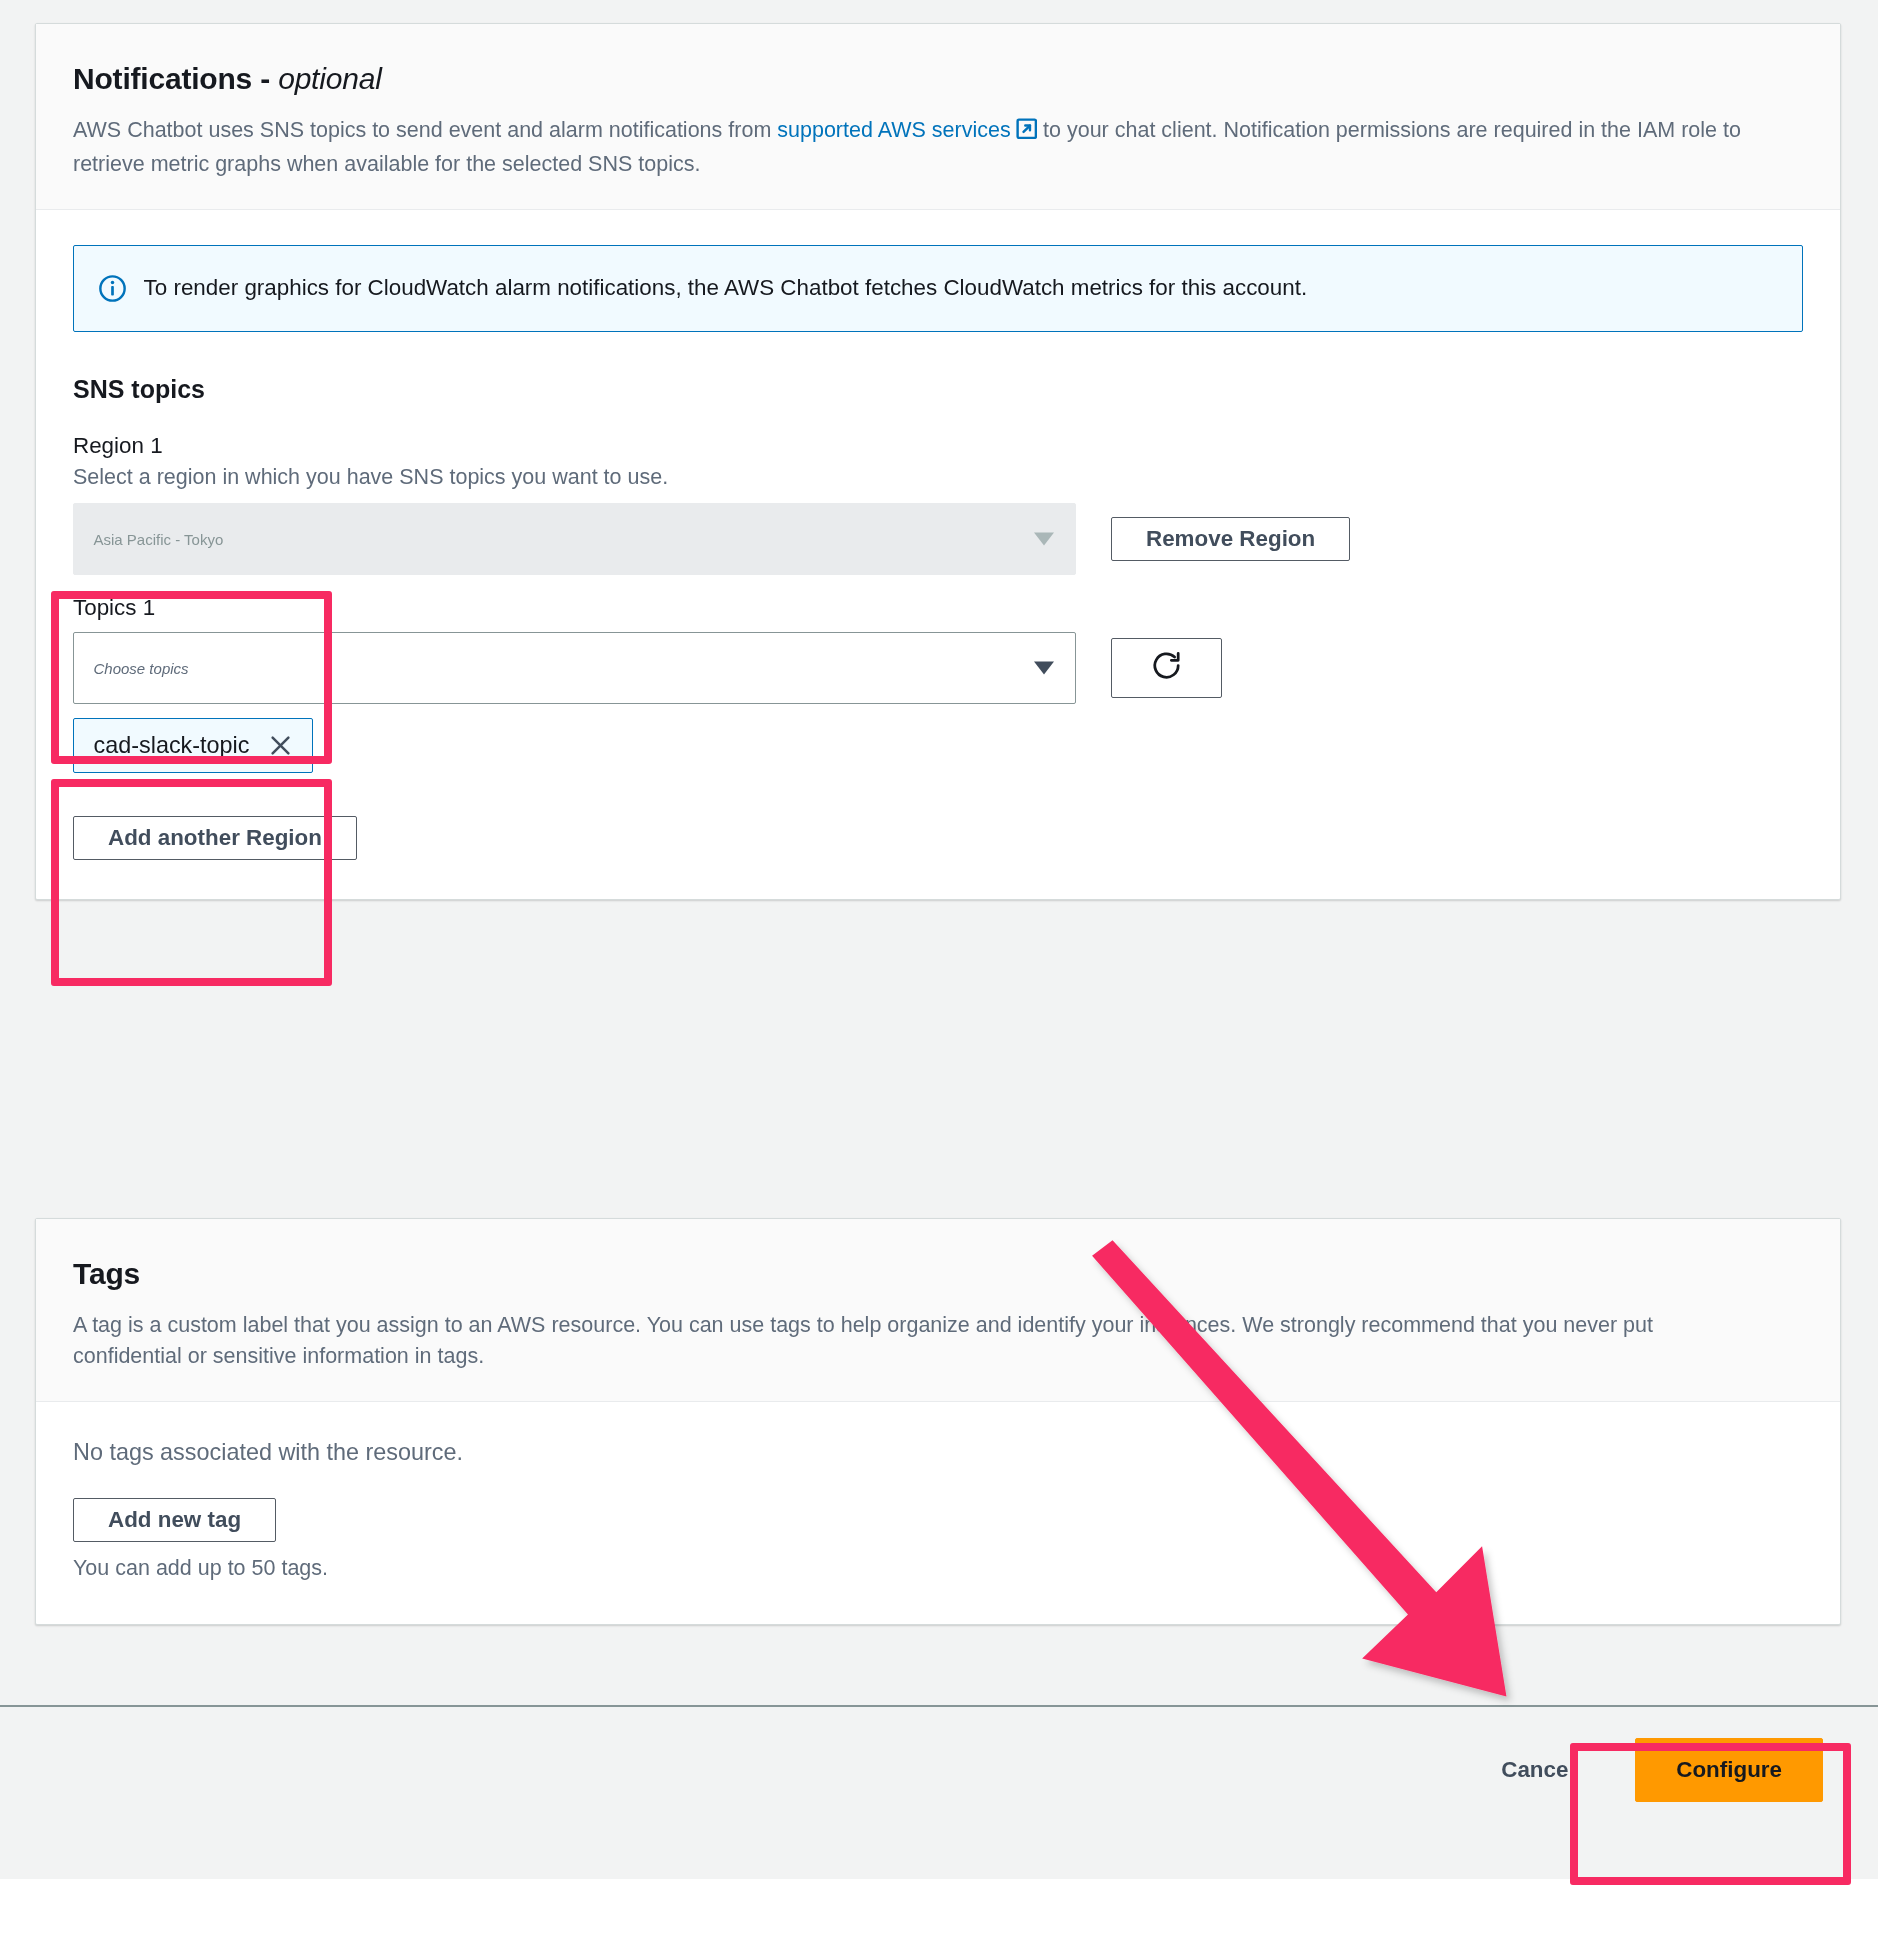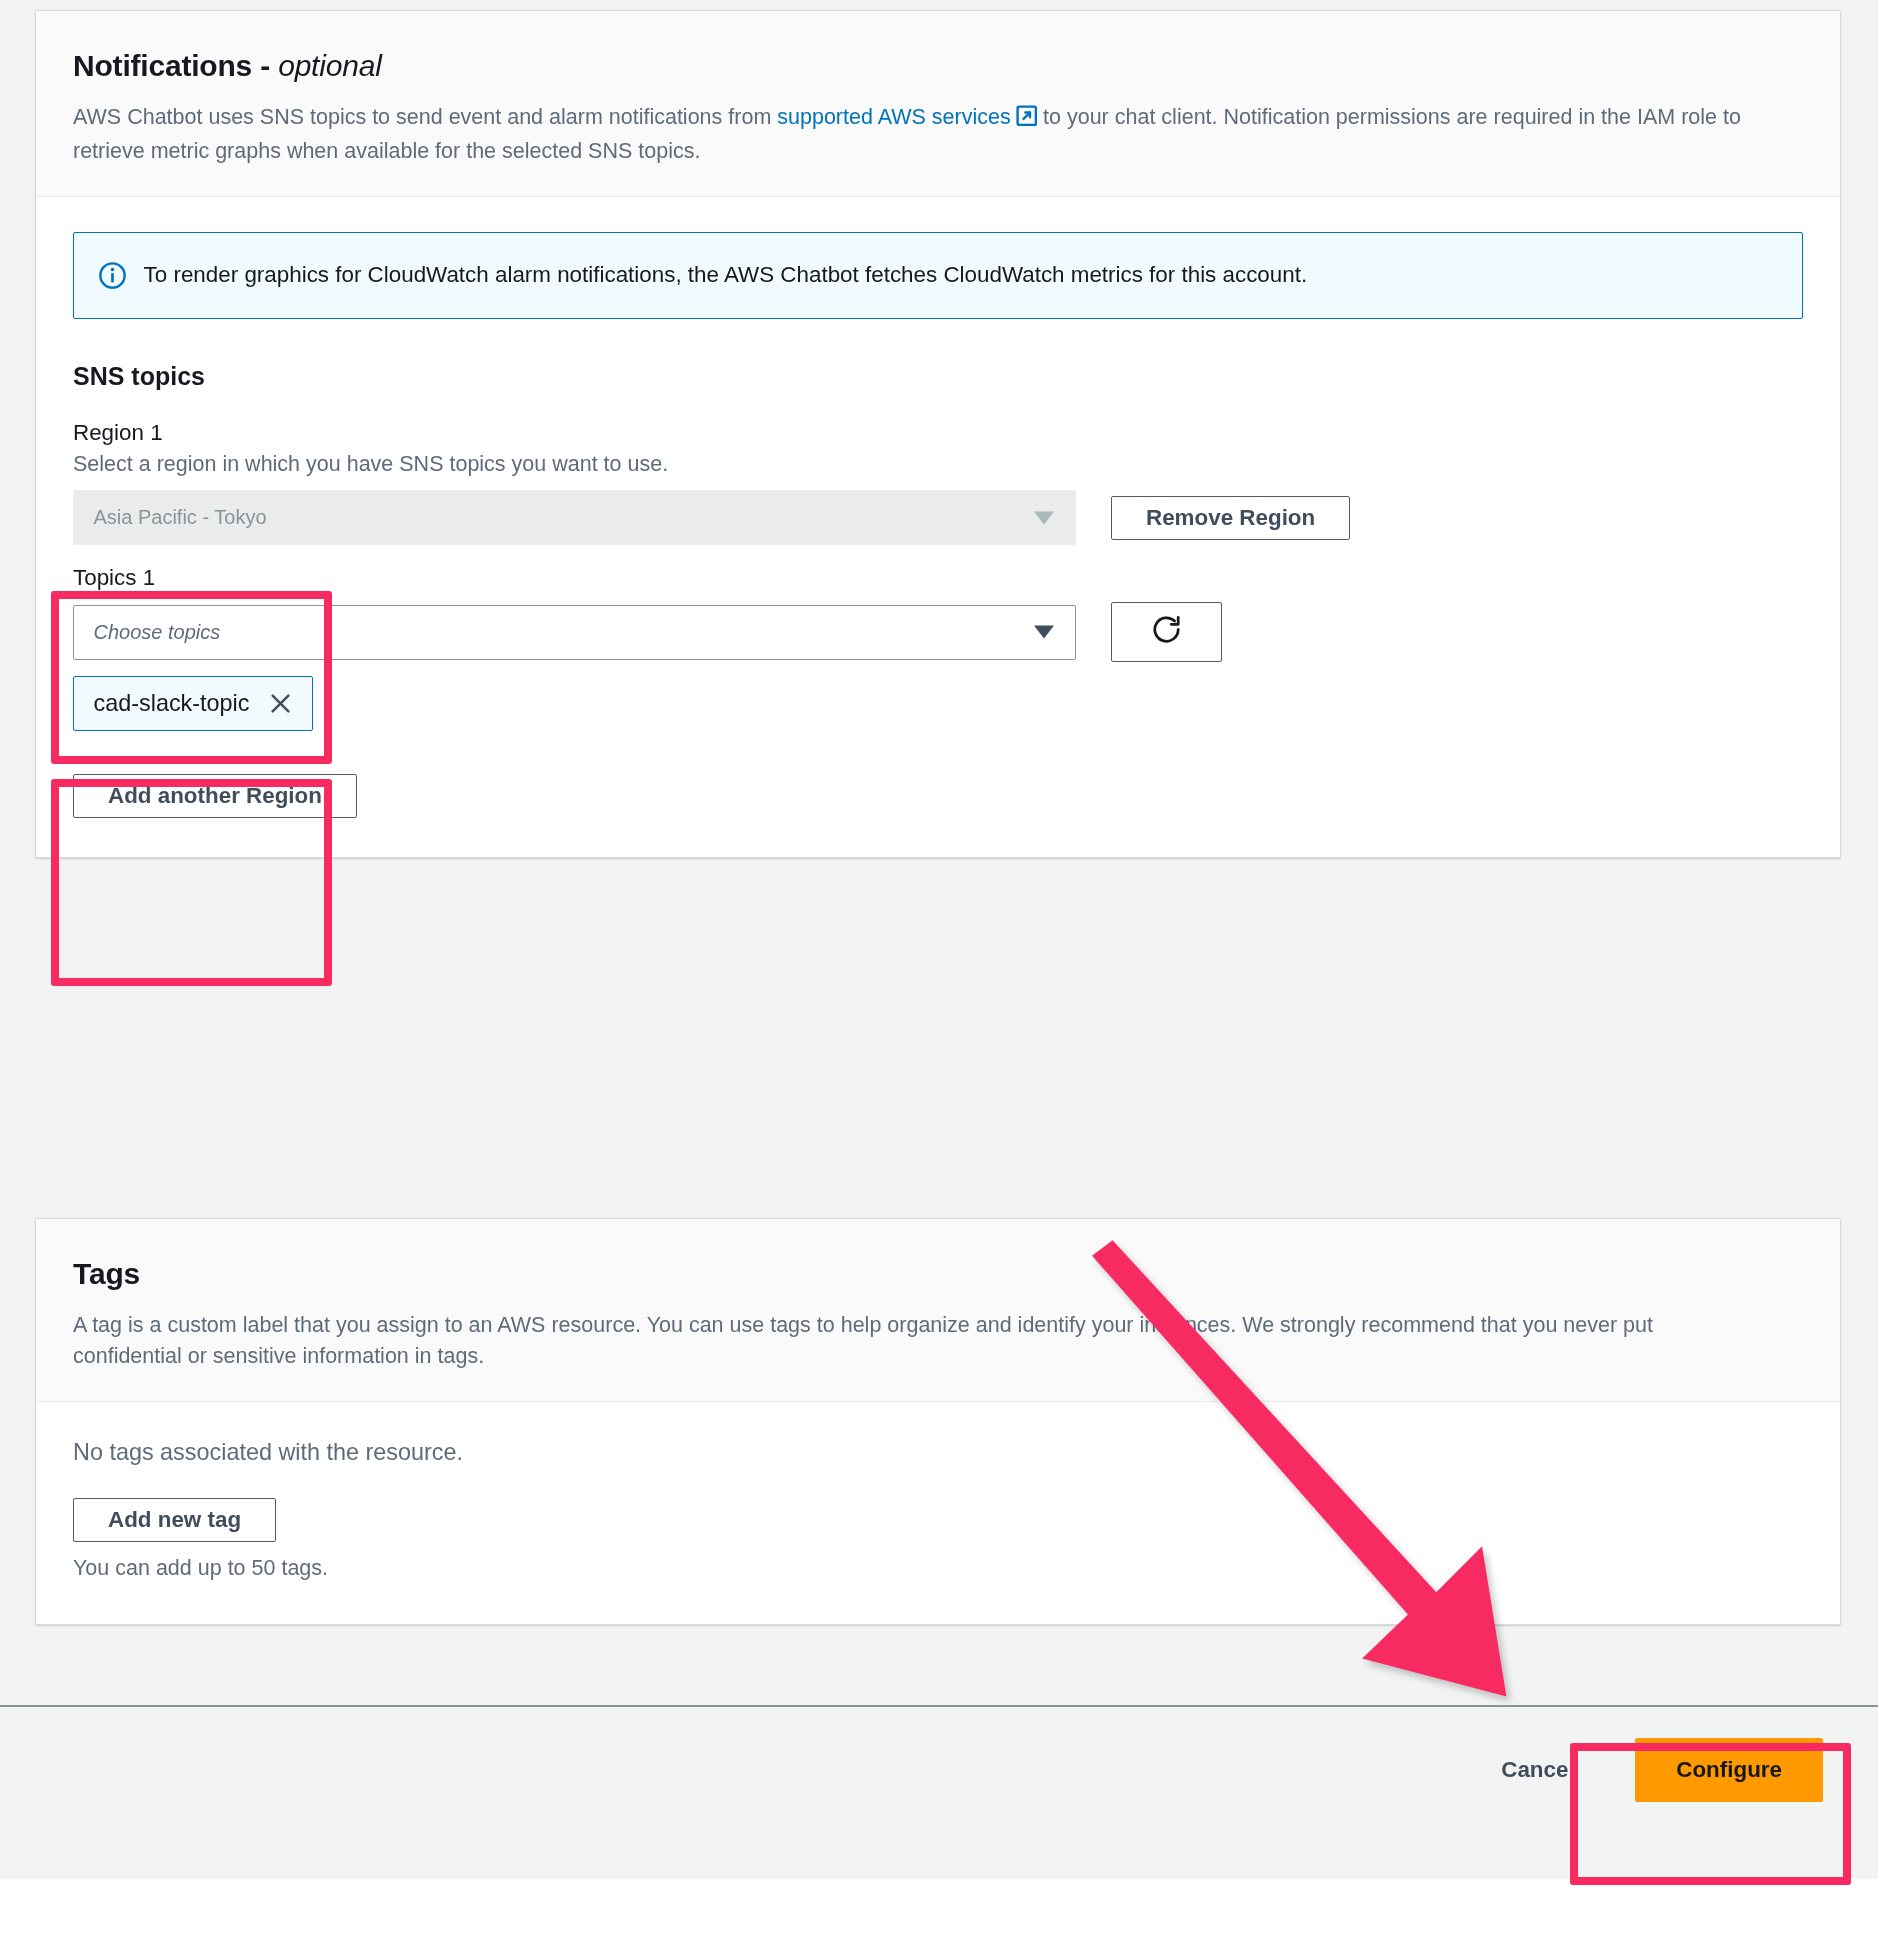--- a/index.html
+++ b/index.html
@@ -111,26 +111,26 @@
 
   .row {
     display: flex;
     align-items: center;
     gap: 35px;
   }
 
   .select {
     position: relative;
     width: 1003px;
-    height: 55px;
+    height: 72px;
     border-radius: 2px;
     display: flex;
     align-items: center;
     padding: 0 19.5px;
-    font-size: 20px;
+    font-size: 15px;
   }
   .select.disabled {
     background: #e9ebed;
     border: 1px solid #e9ebed;
     color: #879596;
   }
   .select.normal {
     background: #ffffff;
     border: 1px solid #879596;
     color: #5f6b7a;
@@ -242,21 +242,21 @@
     width: 1878px; height: 1950px;
     pointer-events: none;
     z-index: 55;
   }
 </style>
 </head>
 <body>
 
 <div id="root">
 
-  <div class="card" style="top:10px;">
+  <div class="card" style="top:23px;">
 
     <div class="card-header">
       <div class="card-title"><span>Notifications - </span><span class="optional">optional</span></div>
       <div class="card-desc"><span>AWS Chatbot uses SNS topics to send event and alarm notifications from </span><a class="link">supported AWS services</a><span class="ext-icon"><svg width="21.5" height="21.5" viewBox="0 0 16 16">
               <rect x="1.2" y="1.2" width="13.6" height="13.6" rx="1" fill="none" stroke="#0073bb" stroke-width="1.8"></rect>
               <path d="M5.6 10.4 L10.4 5.6" stroke="#0073bb" stroke-width="1.8" stroke-linecap="round"></path>
               <path d="M6.9 5.6 H10.4 V9.1" fill="none" stroke="#0073bb" stroke-width="1.8" stroke-linecap="round" stroke-linejoin="round"></path>
             </svg></span><span> to your chat client. Notification permissions are required in the IAM role to retrieve metric graphs when available for the selected SNS topics.</span></div>
     </div>
 

